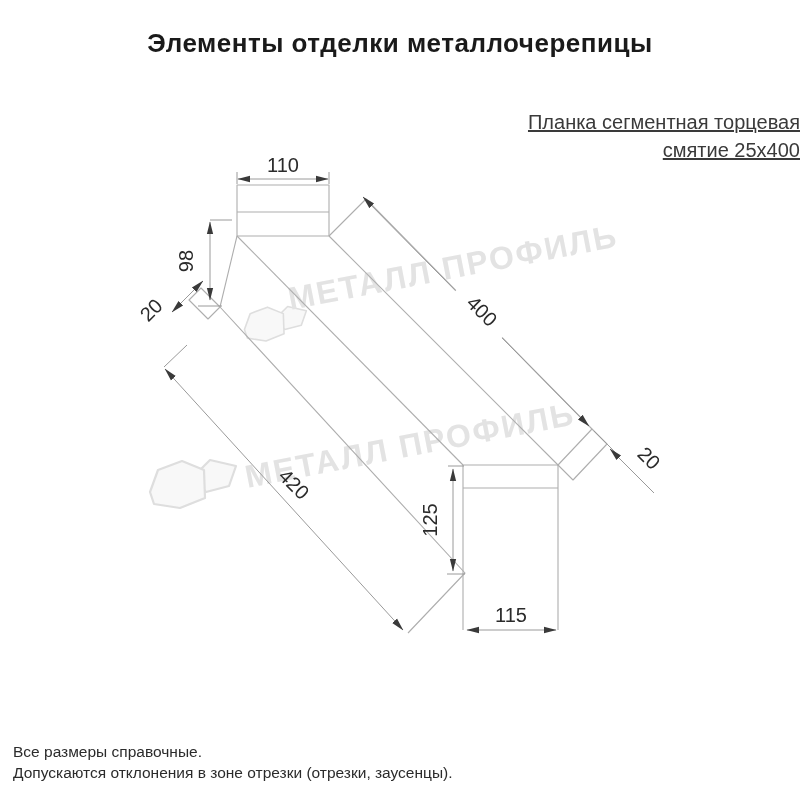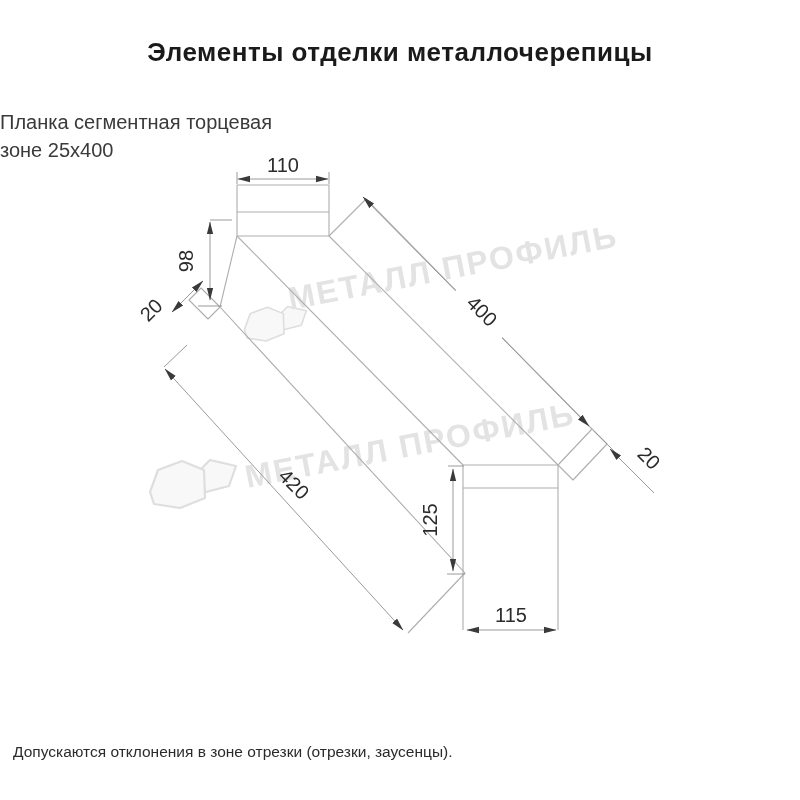--- a/index.html
+++ b/index.html
@@ -1,40 +1,40 @@
 <!DOCTYPE html>
 <html><head>
 <meta charset="utf-8">
 <style>
   html,body{margin:0;padding:0;background:#ffffff;}
   #page{position:relative;width:800px;height:800px;background:#ffffff;overflow:hidden;
         font-family:"Liberation Sans", sans-serif;}
   #title{position:absolute;top:28px;left:0;width:800px;text-align:center;
-         font-size:26px;font-weight:bold;color:#1a1a1a;letter-spacing:0.5px;margin-top:9px;}
-  #subtitle{position:absolute;top:108px;left:0;width:800px;text-align:left;
-            font-size:20px;color:#3a3a3a;line-height:1.4;}
+         font-size:26px;font-weight:bold;color:#1a1a1a;letter-spacing:0.5px;}
+  #subtitle{position:absolute;top:108px;left:0;width:800px;text-align:right;
+            font-size:20px;color:#3a3a3a;line-height:1.4;text-decoration:underline;}
   #drawing{position:absolute;top:0;left:0;}
   #notes{position:absolute;left:13px;top:741px;font-size:15.5px;color:#2b2b2b;line-height:1.38;}
   .dim-label{font-size:20px;fill:#2b2b2b;}
   .wm-text{font-size:32px;font-weight:bold;fill:#e3e3e3;letter-spacing:2px;}
   .piece{stroke:#aeaeae;stroke-width:1.1;fill:none;stroke-linejoin:round;}
   .dim{stroke:#9a9a9a;stroke-width:1;fill:none;}
   .tick{stroke:#9a9a9a;stroke-width:1;}
   .wm-logo{fill:#f8f8f8;stroke:#dedede;stroke-width:2.2;stroke-linejoin:round;}
 </style>
 </head>
 <body>
 
 <div id="page">
 
   <div id="title">Элементы отделки металлочерепицы</div>
 
   <div id="subtitle">
     <div>Планка сегментная торцевая</div>
-    <div>зоне 25х400</div>
+    <div>смятие 25х400</div>
   </div>
 
   <svg id="drawing" width="800" height="800" viewBox="0 0 800 800">
     <defs>
       <marker id="arr" viewBox="0 0 12 8" refX="11.5" refY="4" markerWidth="13" markerHeight="9" orient="auto-start-reverse" markerUnits="userSpaceOnUse">
         <path d="M12,4 L0,1 L0,7 Z" fill="#3a3a3a"></path>
       </marker>
     </defs>
 
     <g transform="translate(243,305) scale(0.72)">
@@ -101,16 +101,17 @@
         <text class="dim-label" x="0" y="7" text-anchor="middle">400</text>
       </g>
       <text class="dim-label" transform="translate(644,463) rotate(45)" text-anchor="middle">20</text>
       <text class="dim-label" transform="translate(289,489) rotate(45)" text-anchor="middle">420</text>
       <text class="dim-label" transform="translate(437,520) rotate(-90)" text-anchor="middle">125</text>
       <text class="dim-label" x="511" y="622" text-anchor="middle">115</text>
     </g>
   </svg>
 
   <div id="notes">
+    <div>Все размеры справочные.</div>
     <div>Допускаются отклонения в зоне отрезки (отрезки, заусенцы).</div>
   </div>
 
 </div>
 
 </body></html>

